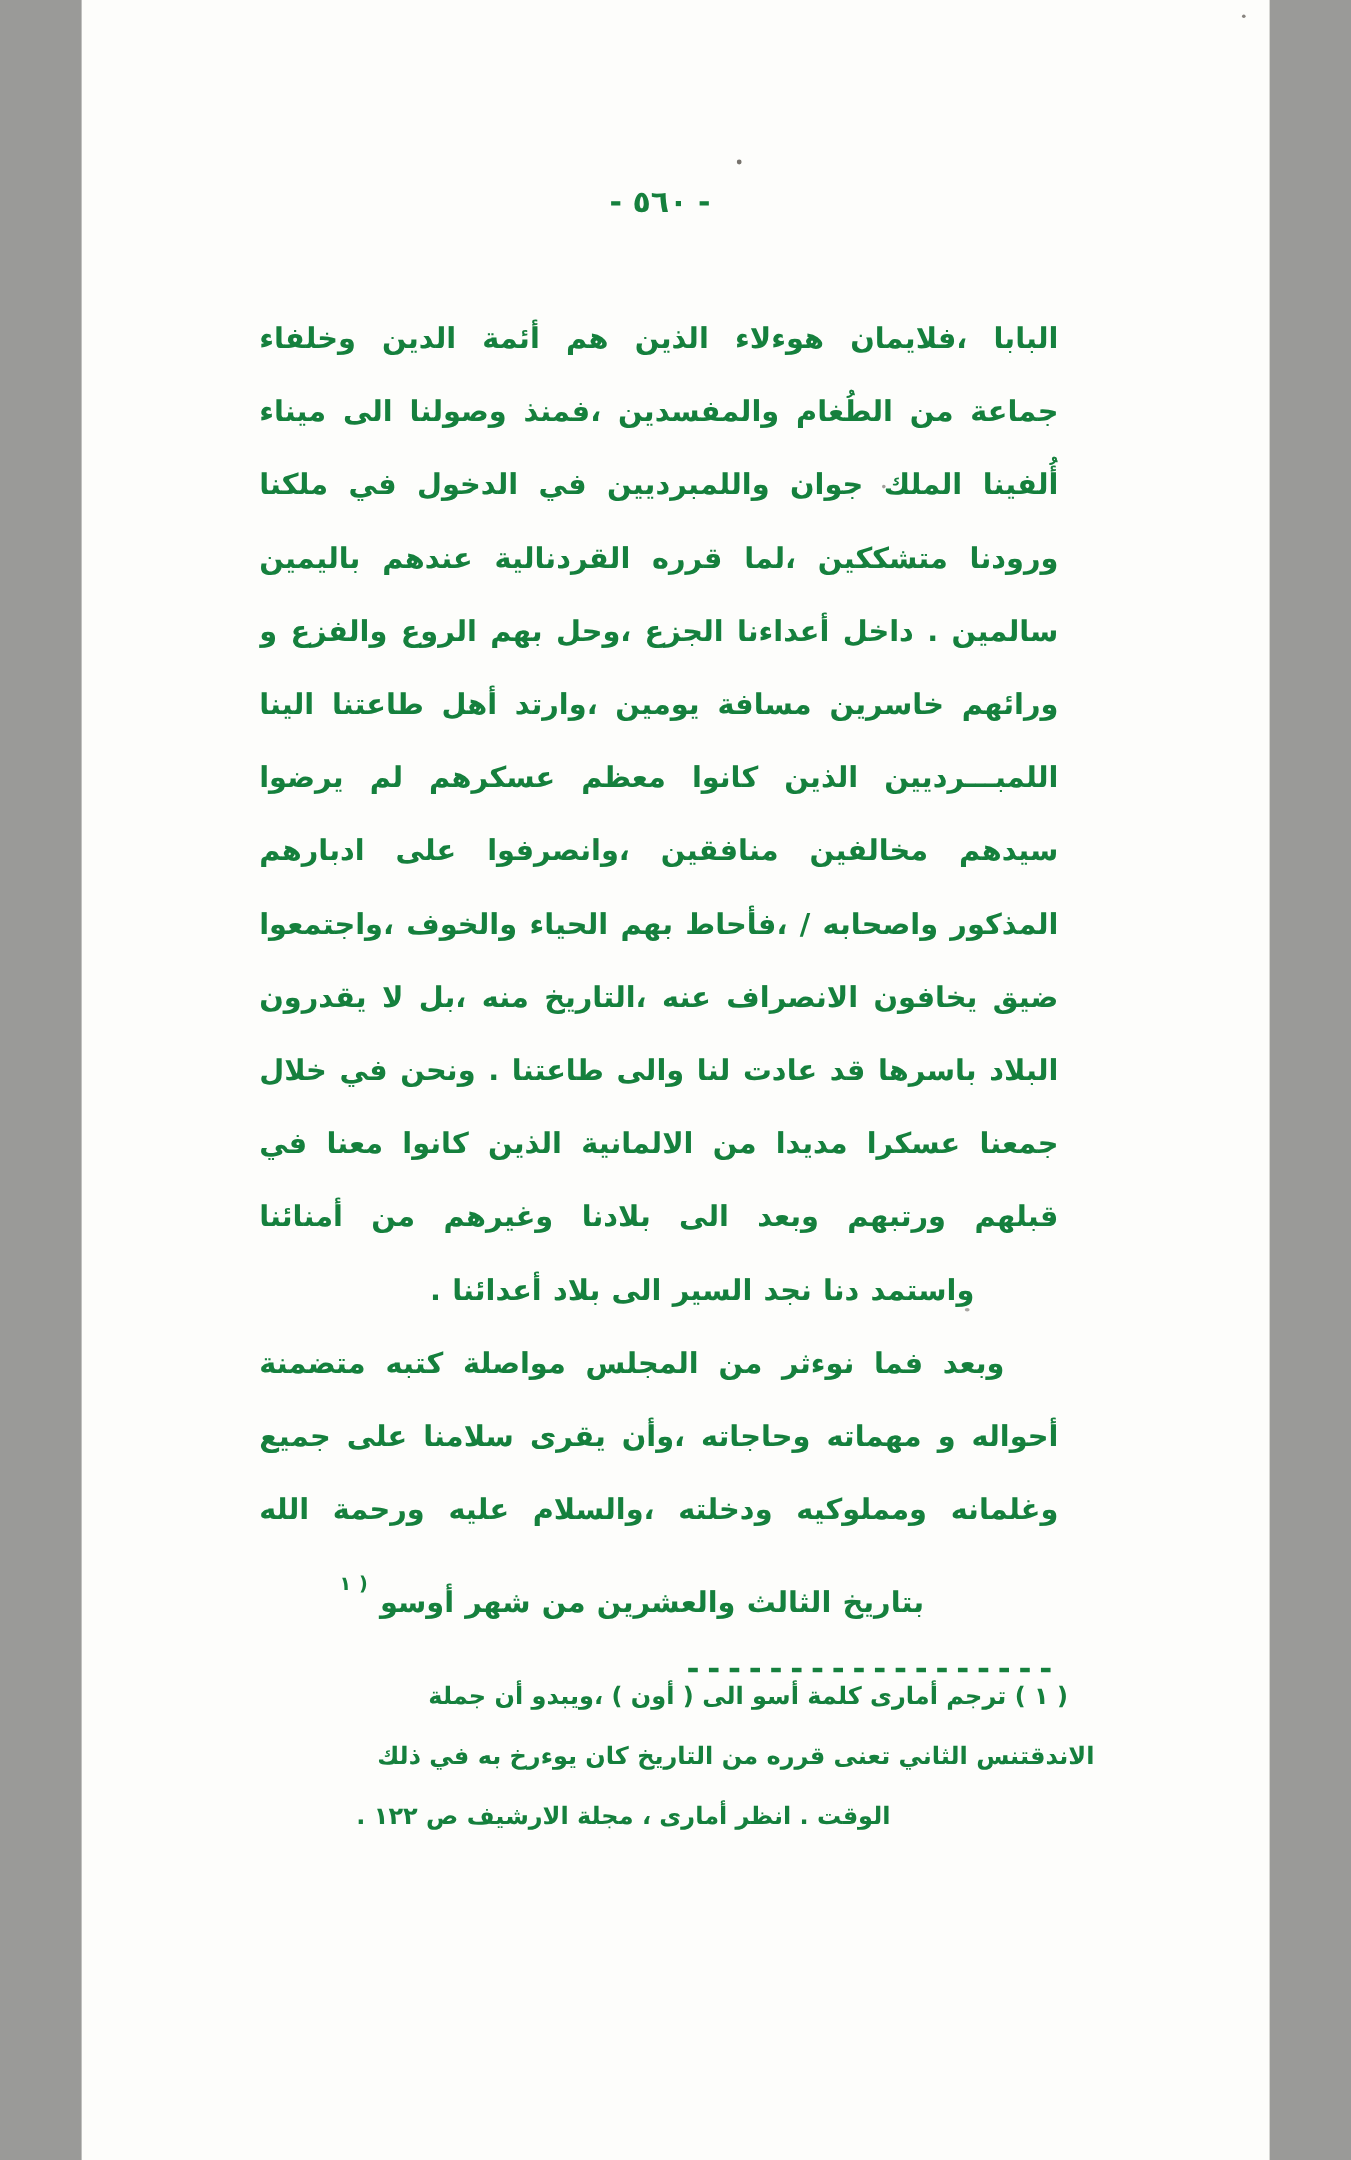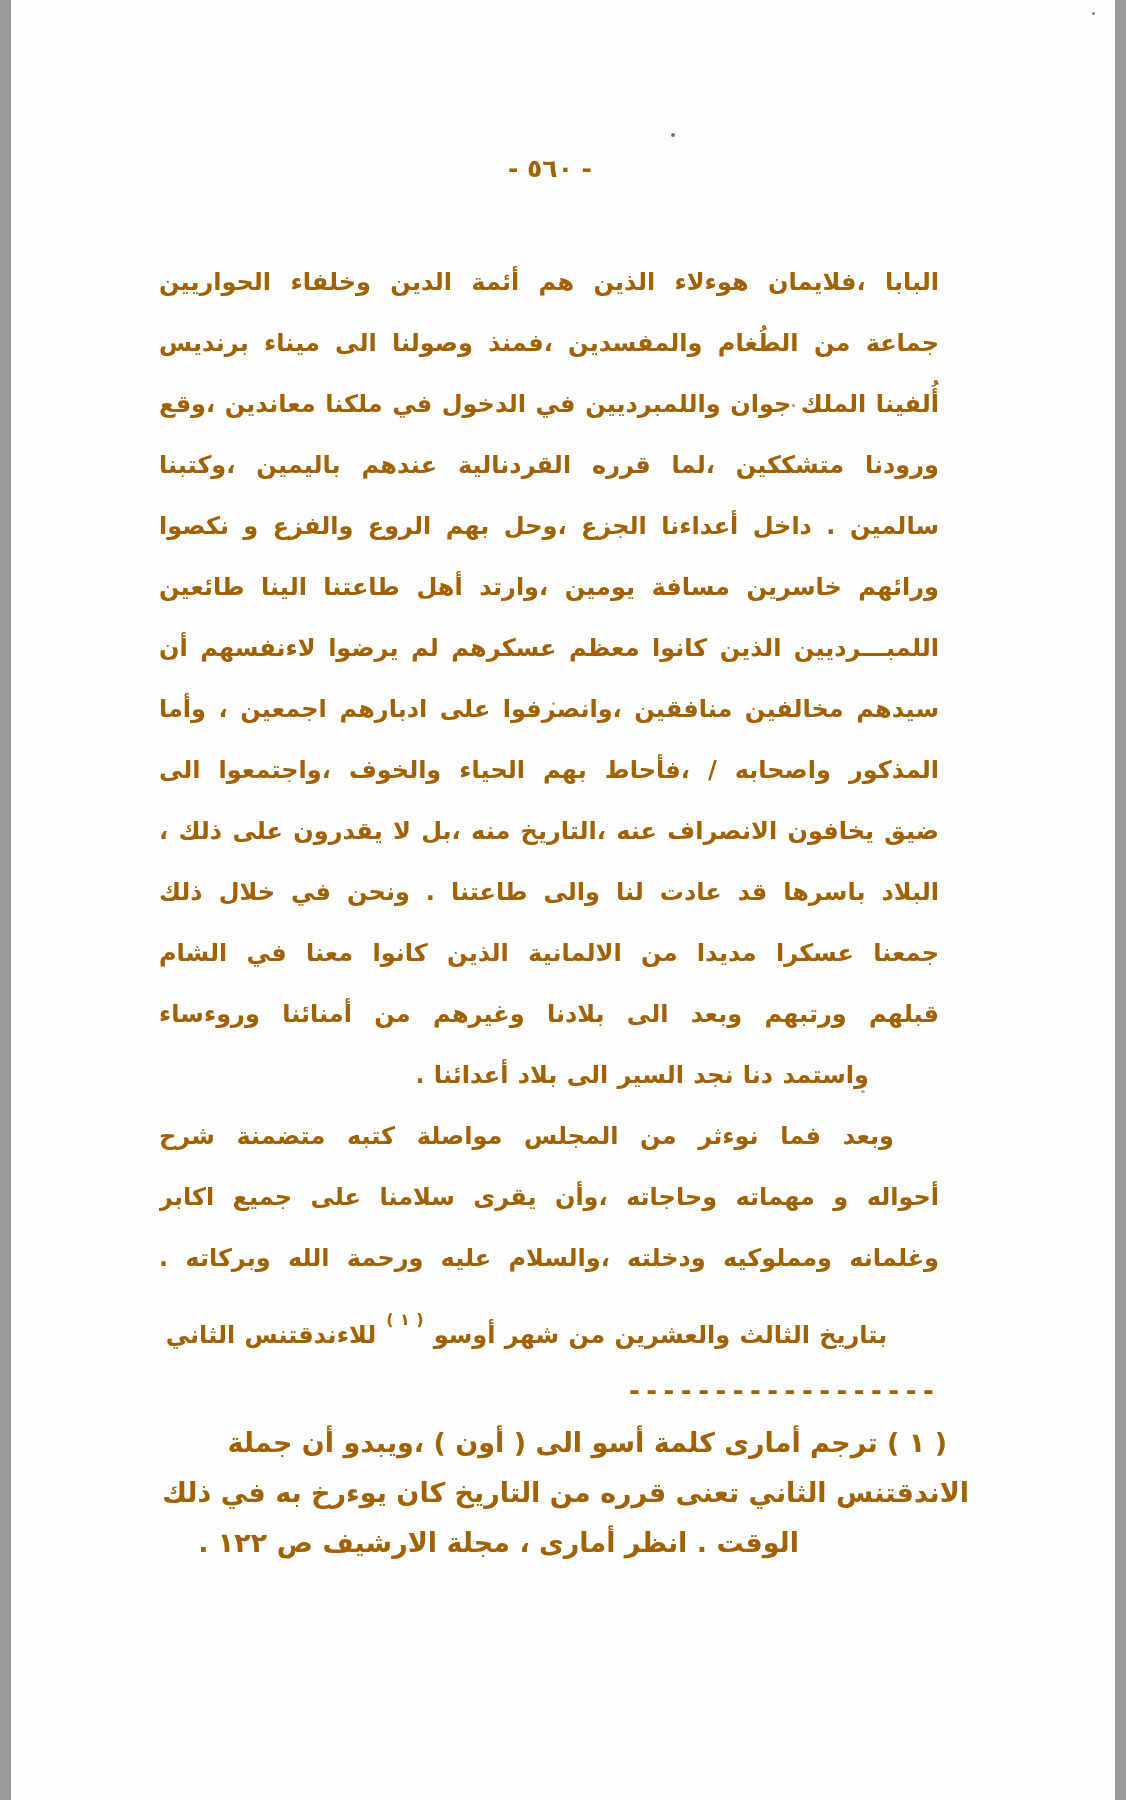--- a/index.html
+++ b/index.html
@@ -1,22 +1,22 @@
 <!DOCTYPE html>
 <html lang="ar"><head>
 <meta charset="utf-8">
 <style>
   html,body{margin:0;padding:0;background:#9a9a98;}
   .page{
     position:relative;
-    width:1104px;height:1800px;
+    width:990px;height:1800px;
     margin:0 auto;
     background:#fdfdfb;
     font-family:"DejaVu Sans",sans-serif;
-    color:#a16207;
+    color:#15803d;
     overflow:hidden;
   }
   .page-number{
     position:absolute;top:154px;left:0;right:26px;
     text-align:center;
     direction:ltr;
     font-size:25px;font-weight:700;letter-spacing:4px;
   }
   .body-text{
     position:absolute;top:252px;left:104px;right:176px;
@@ -43,23 +43,23 @@
     margin:0 10px;
     font-weight:700;
   }
   .separator{
     position:absolute;top:1376px;right:176px;width:310px;
     direction:ltr;text-align:left;
     font-size:26px;font-weight:700;letter-spacing:6.5px;
     white-space:nowrap;overflow:hidden;
   }
   .footnote{
-    position:absolute;top:1418px;right:146px;width:836px;
+    position:absolute;top:1388px;right:146px;width:836px;
     direction:rtl;
-    font-size:27px;font-weight:700;
+    font-size:20px;font-weight:700;
   }
   .fline{
     height:50px;line-height:50px;
     overflow:hidden;
     text-align:right;
     white-space:nowrap;
   }
   .fline.f1{padding-right:22px;}
   .fline.f3{padding-right:170px;}
   .speck{

